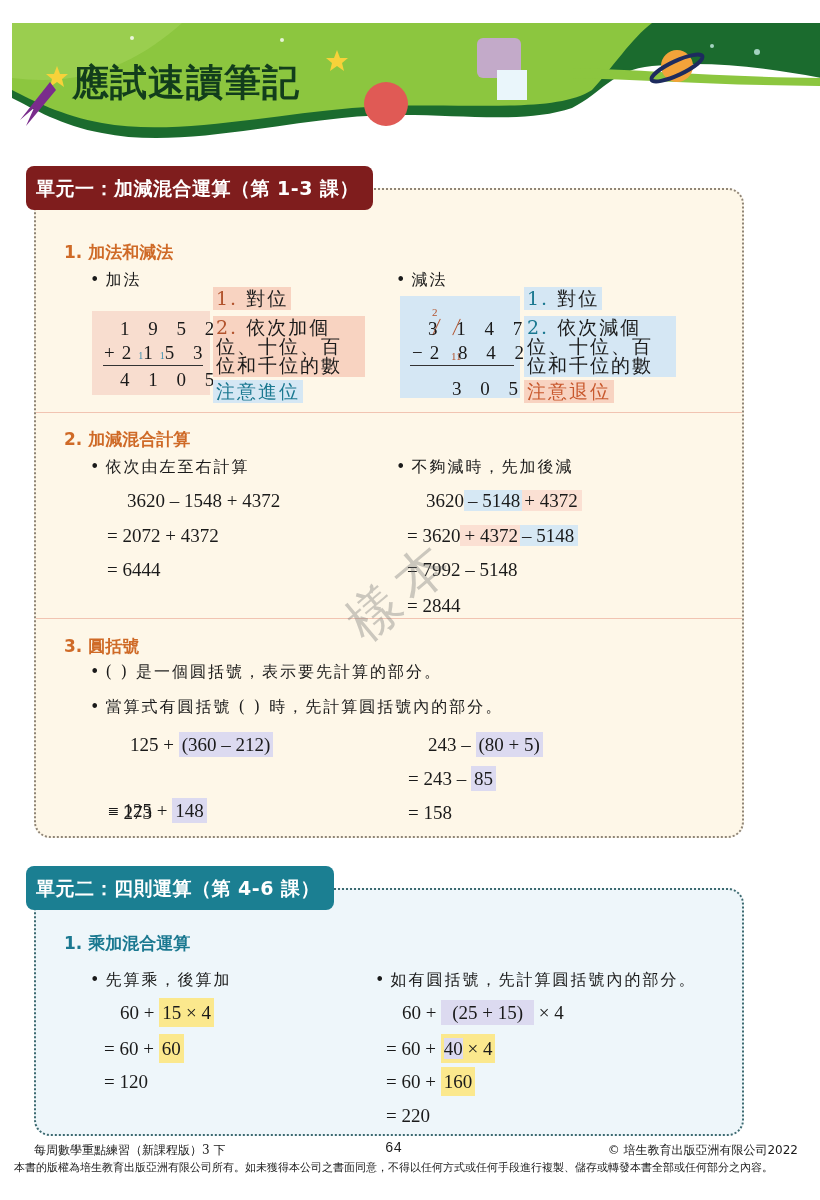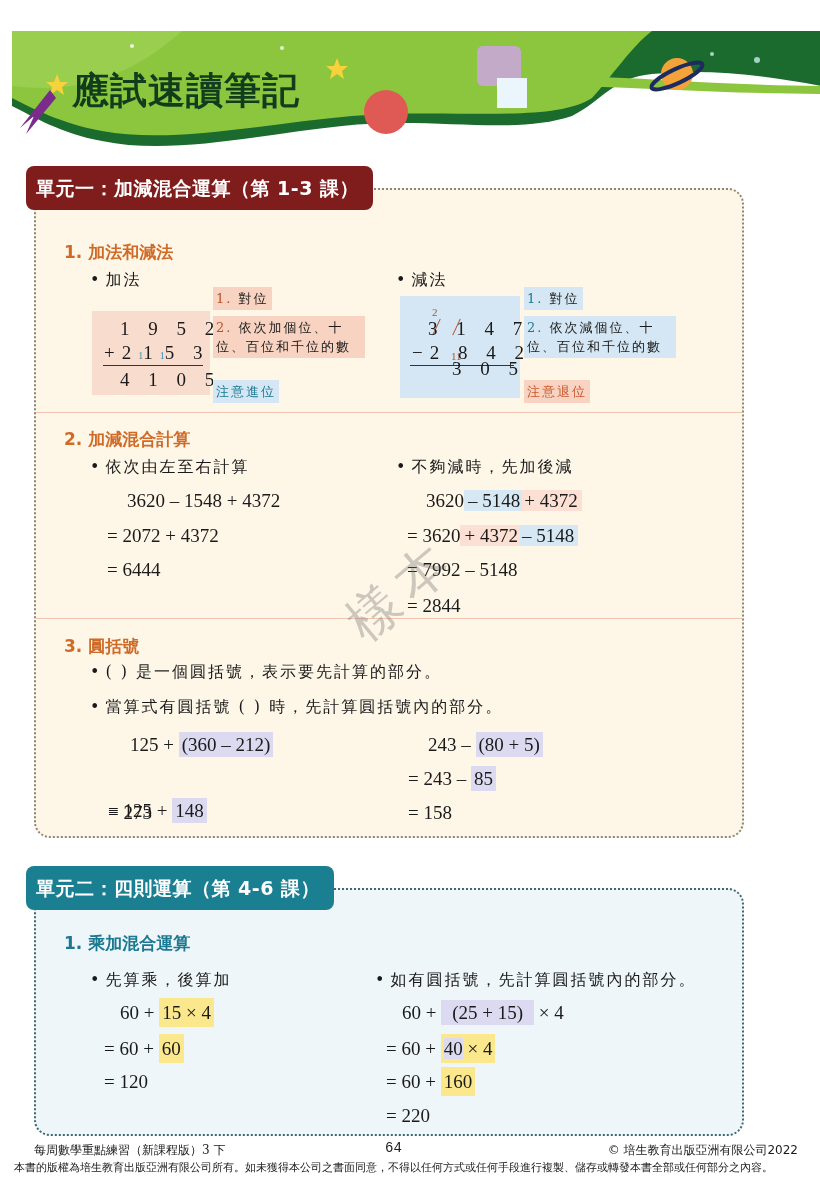--- a/index.html
+++ b/index.html
@@ -1,20 +1,20 @@
 <!DOCTYPE html>
 <html><head>
 <meta charset="utf-8">
 <style>
   * { box-sizing: border-box; margin: 0; padding: 0; }
   body {
     width: 820px; height: 1200px; background: #ffffff; position: relative; overflow: hidden;
     font-family: "DejaVu Serif", serif; color: #1a1a1a;
   }
-  .banner { position: absolute; left: 0; top: 16px; width: 663px; height: 140px; padding-left: 12px; }
+  .banner { position: absolute; left: 0; top: 8px; width: 663px; height: 140px; padding-left: 12px; }
   .banner-title {
     position: absolute; left: 72px; top: 50px; font-family: "DejaVu Sans", sans-serif;
     font-weight: bold; font-size: 37px; color: #123d1c; letter-spacing: 1px;
   }
 
   .unit-box {
     position: absolute; border-radius: 16px;
   }
   .unit1-box { left: 34px; top: 188px; width: 710px; height: 650px; background: #fef7e8; border: 2px dotted #8f8577; }
   .unit2-box { left: 34px; top: 888px; width: 710px; height: 248px; background: #eef6fa; border: 2px dotted #3d6a70; }
@@ -54,21 +54,21 @@
 
   .vert {
     position: absolute; font-family: "Liberation Serif", serif; font-size: 19px; letter-spacing: 7px; text-align: right; white-space: nowrap;
   }
   .vert-line { position: absolute; height: 1px; background: #333; }
   .small-carry { font-size: 10px; color: #3a8fb0; letter-spacing: 0; }
   .borrow { position: absolute; font-family: "Liberation Serif", serif; font-size: 11px; color: #b2532d; }
   .slash { position: absolute; width: 1px; height: 18px; background: #b2532d; transform: rotate(25deg); }
 
   .note {
-    position: absolute; font-size: 13px; letter-spacing: 2px; line-height: 19px; padding: 2px 3px;
+    position: absolute; font-size: 19px; letter-spacing: 2px; line-height: 19px; padding: 2px 3px;
   }
   .note-pink { background: #f8d3c1; }
   .note-blue { background: #d5e7f4; }
   .num-orange { color: #b2532d; }
   .num-teal { color: #1a7890; }
   .warn-blue { color: #1a7890; }
   .warn-orange { color: #c8582d; }
 
   .watermark {
     position: absolute; left: 340px; top: 555px; font-size: 52px; color: rgba(110,110,110,0.35);
@@ -125,21 +125,21 @@
 
 <div class="bullet" style="left:396px; top:270px;">減法</div>
 <div class="col-box sub-box"></div>
 <div class="borrow" style="left:432px; top:306px;">2</div>
 <div class="borrow" style="left:451px; top:306px;margin-top:44px;">11</div>
 <div class="slash" style="left:436px; top:318px;"></div>
 <div class="slash" style="left:456px; top:318px;"></div>
 <div class="vert" style="left:428px; top:318px;">3 1 4 7</div>
 <div class="vert" style="left:412px; top:342px;"><span>−</span><span>2 8 4 2</span></div>
 <div class="vert-line" style="left:410px; top:365px; width:104px;"></div>
-<div class="vert" style="left:452px; top:358px;">3 0 5</div>
+<div class="vert" style="left:452px; top:378px;">3 0 5</div>
 
 <div class="note note-blue" style="left:524px; top:287px;"><span class="num-teal">1.</span><span> 對位</span></div>
 <div class="note note-blue" style="left:524px; top:316px; width:152px;"><span class="num-teal">2.</span><span> 依次減個位、十位、百位和千位的數</span></div>
 <div class="note note-pink warn-orange" style="left:524px; top:380px;">注意退位</div>
 
 <div class="divider" style="top:412px;"></div>
 
 <div class="sec-title orange" style="left:64px; top:418px;">2. 加減混合計算</div>
 <div class="bullet" style="left:90px; top:457px;">依次由左至右計算</div>
 <div class="math" style="left:127px; top:490px;">3620 – 1548 + 4372</div>

